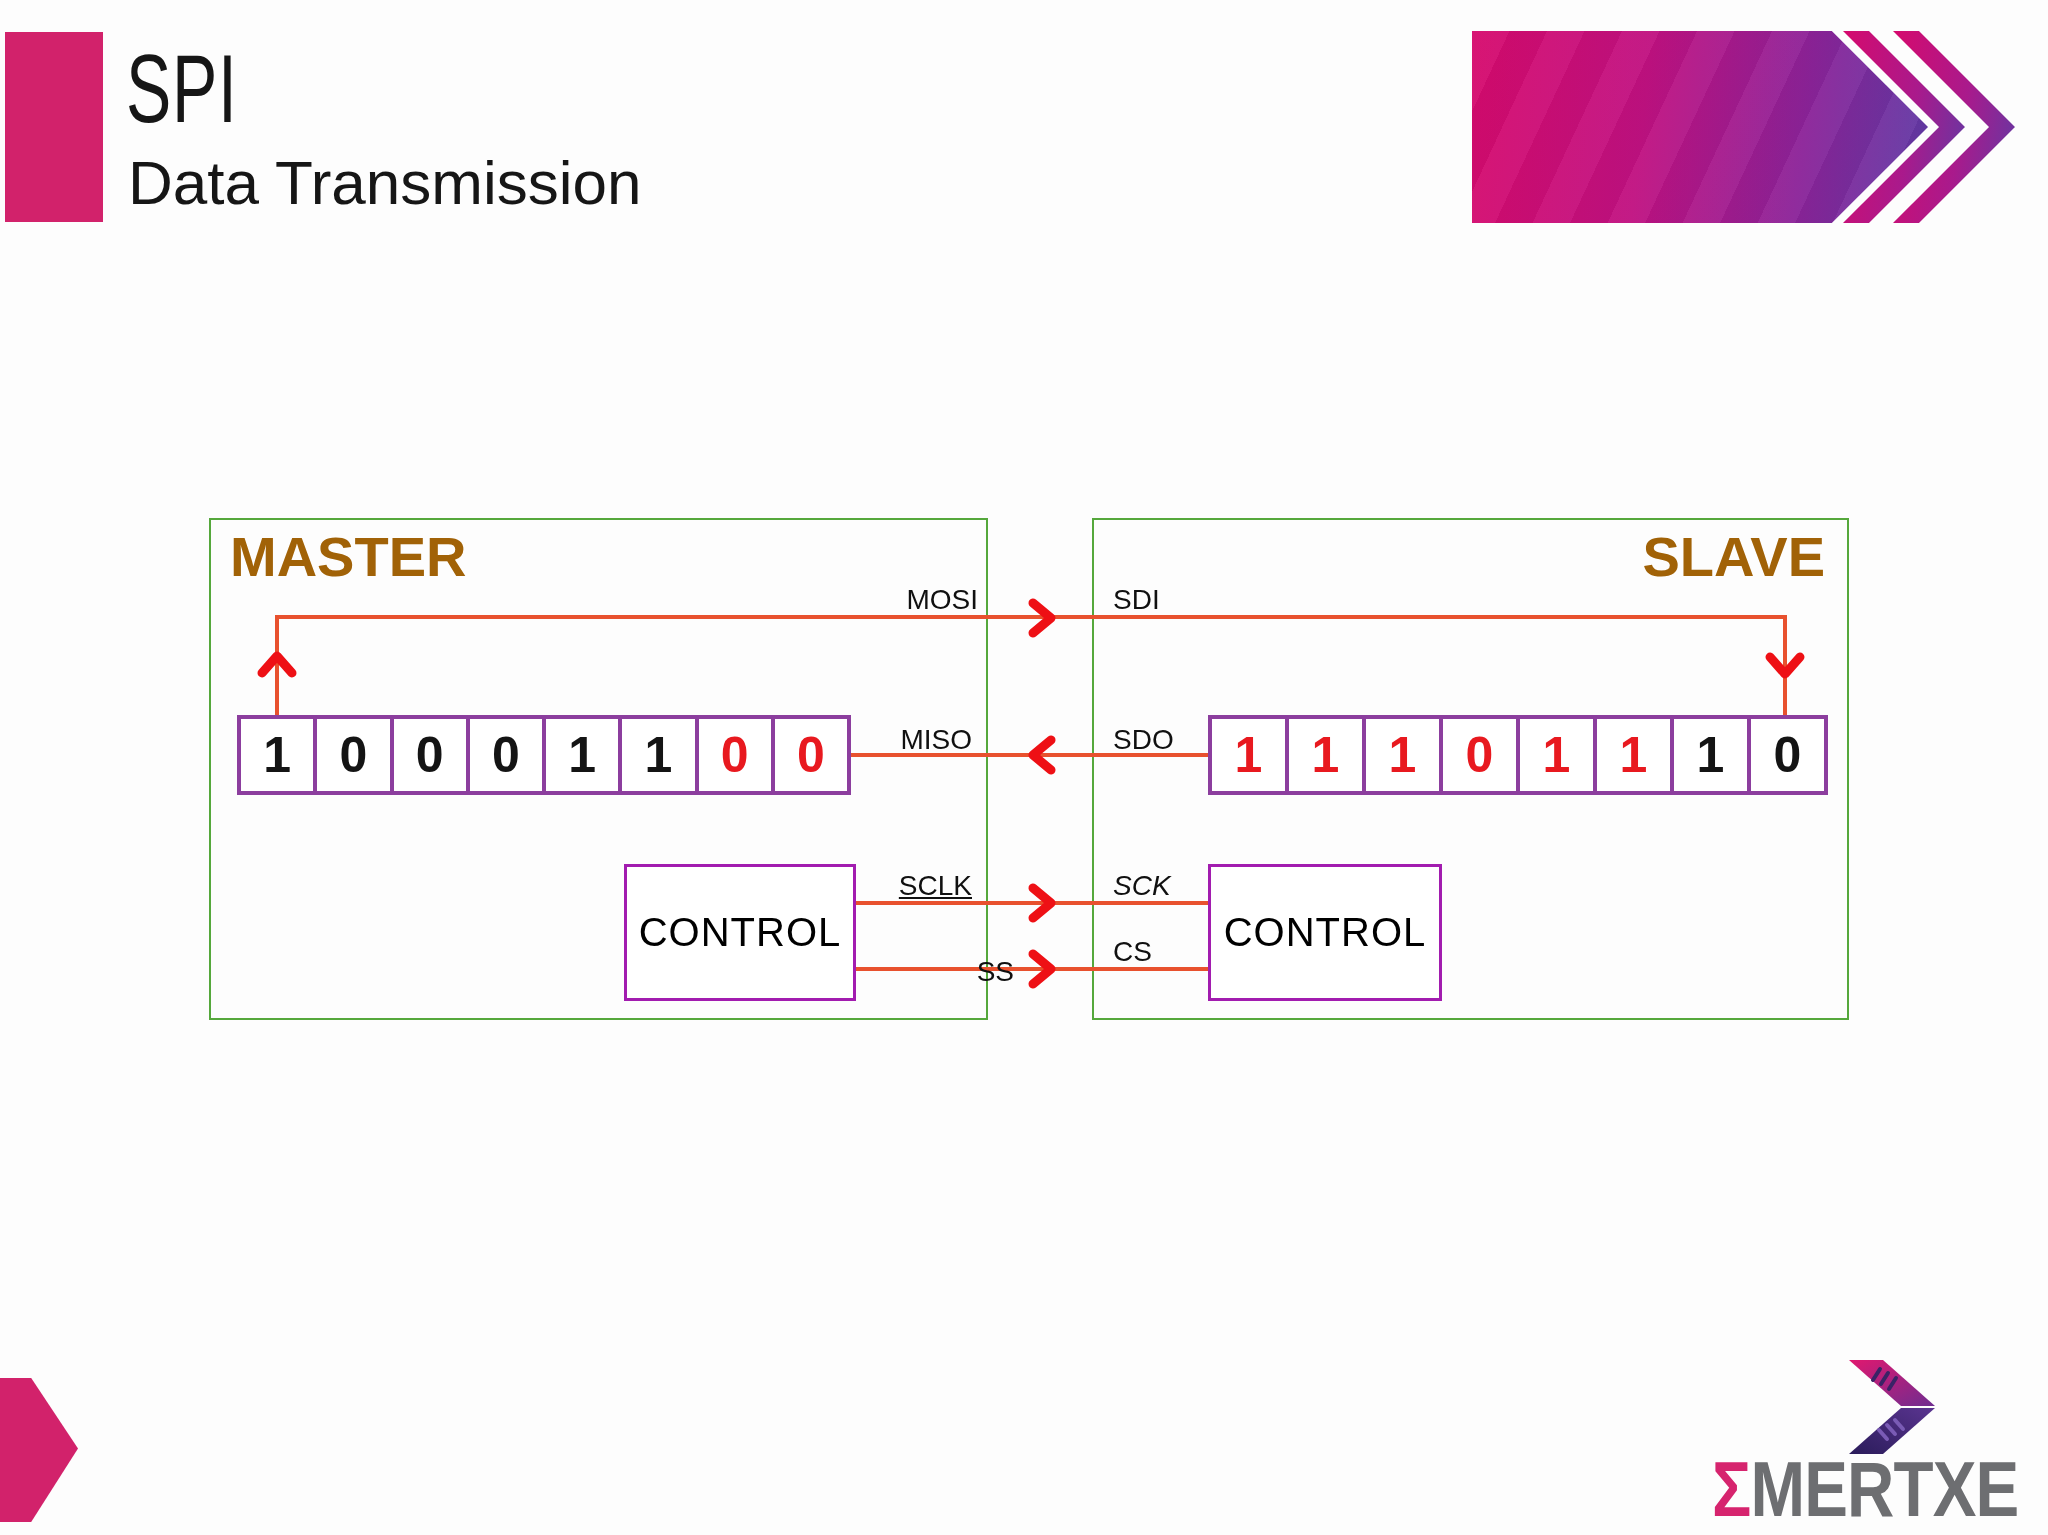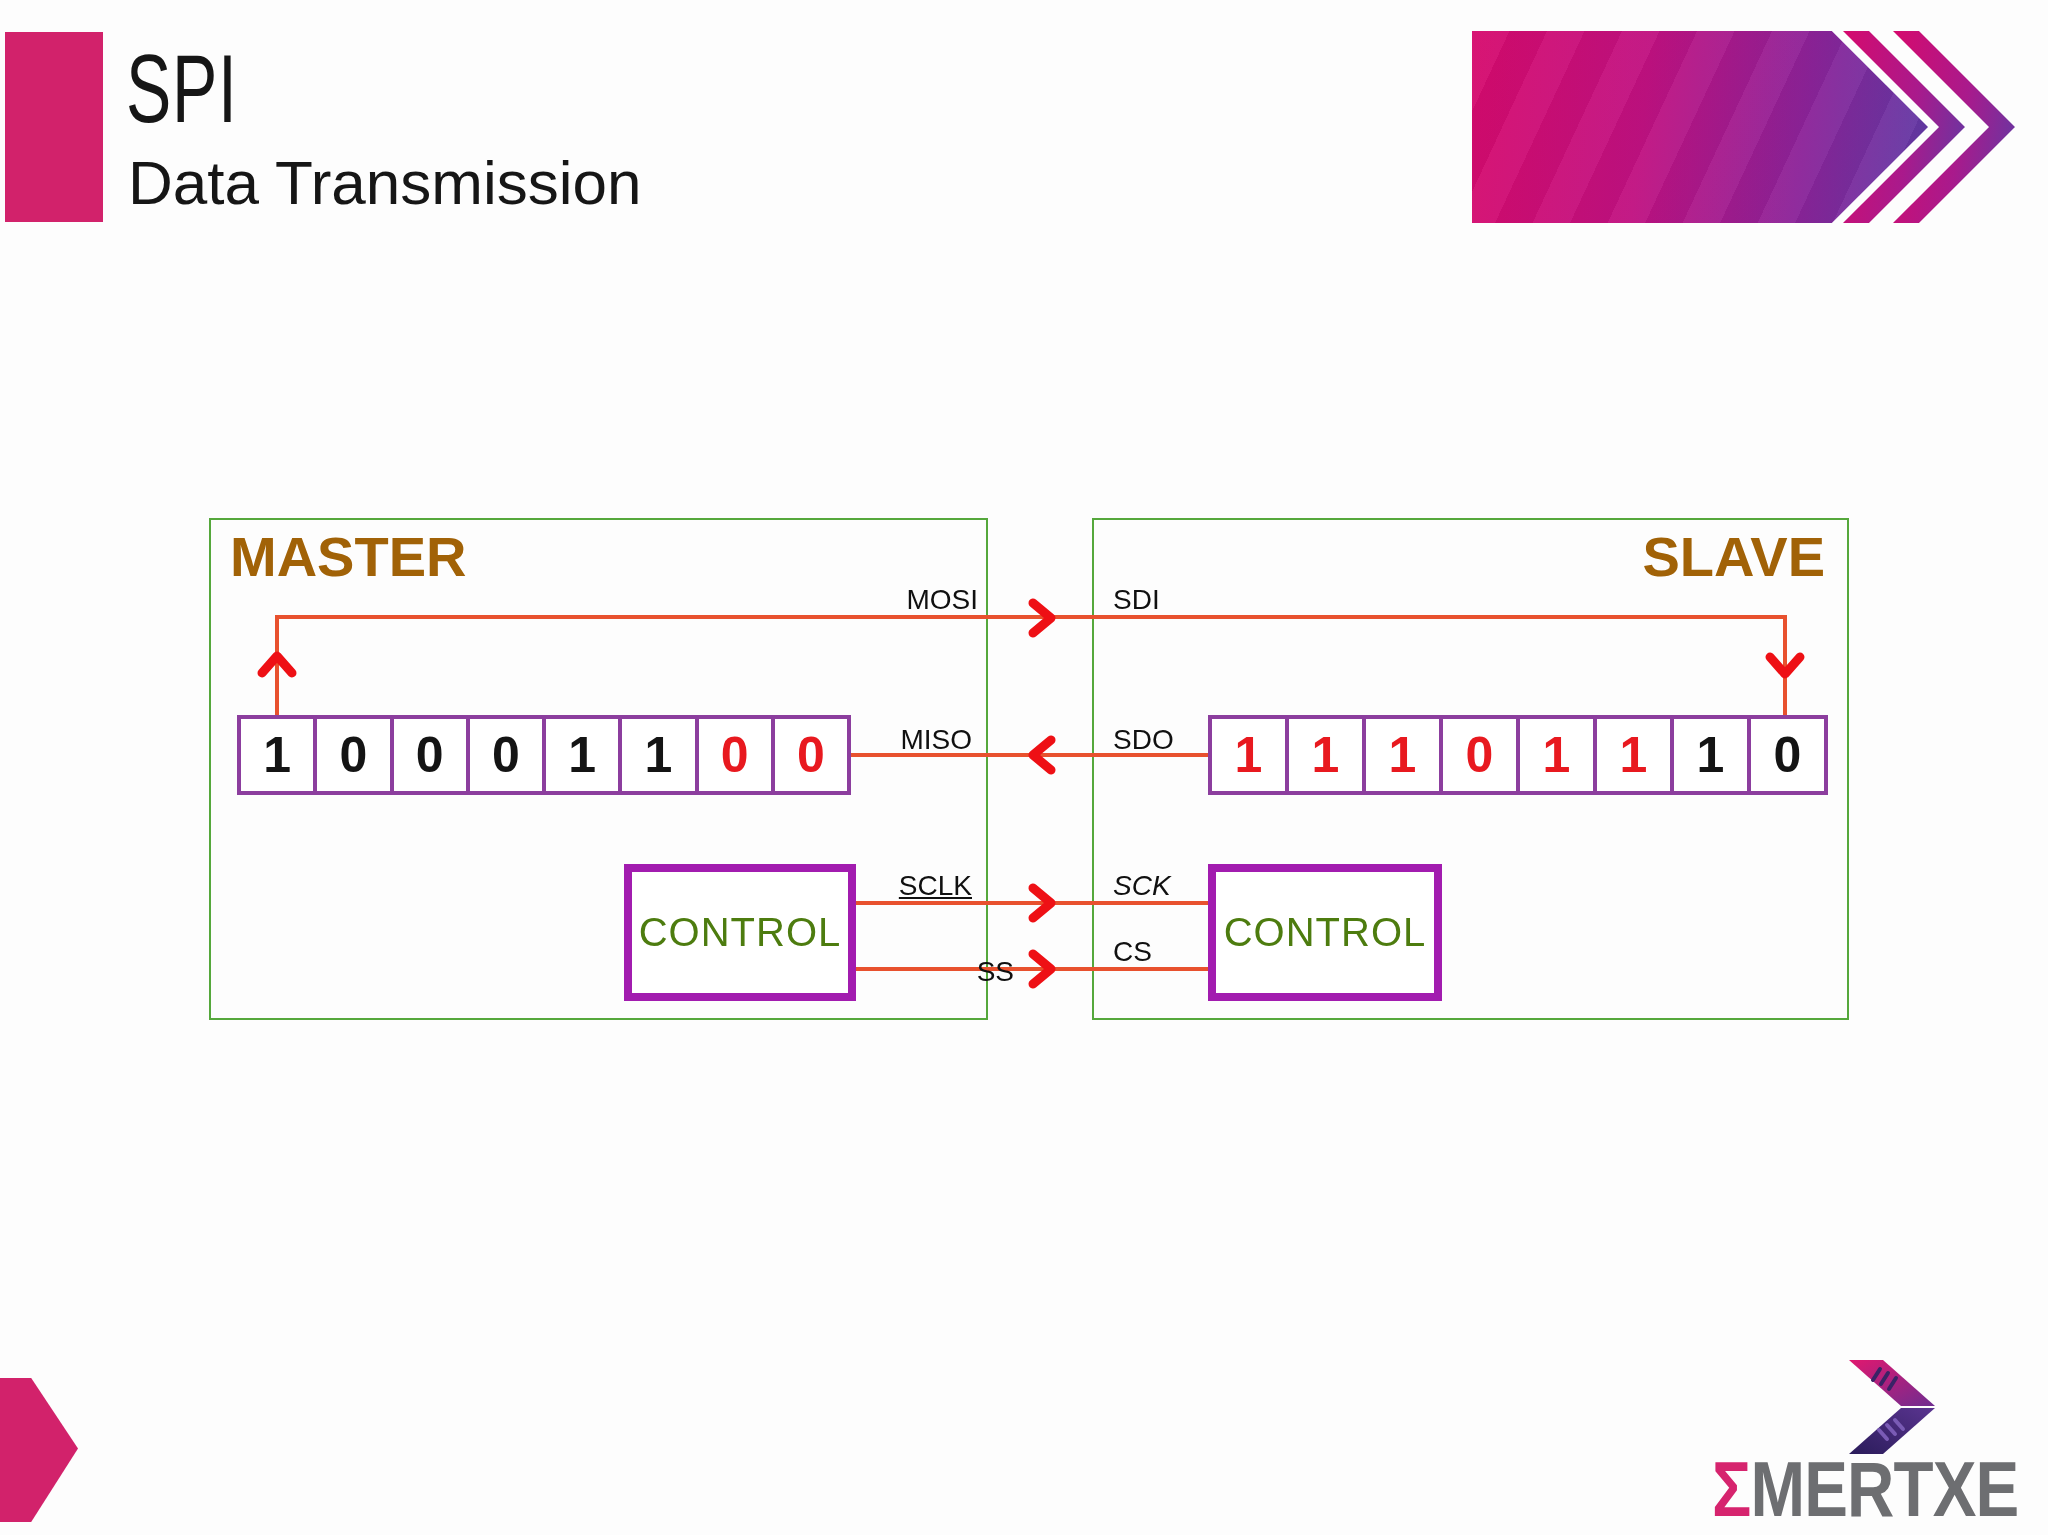--- a/index.html
+++ b/index.html
@@ -51,23 +51,23 @@
   .reg-master{left:237px;top:715px;width:614px;height:80px;}
   .reg-slave{left:1208px;top:715px;width:620px;height:80px;}
   .register .cell{
     background:#fff;display:flex;align-items:center;justify-content:center;
     font-size:50px;font-weight:bold;color:#141414;
   }
   .register .cell.red{color:#e8191f;}
 
   
   .control-box{
-    border:8px solid #a21caf;background:#fff;box-sizing:border-box;
+    border:3px solid #a21caf;background:#fff;box-sizing:border-box;
     display:flex;align-items:center;justify-content:center;
-    font-size:40px;color:#4d7c0f;letter-spacing:1px;
+    font-size:40px;color:#000000;letter-spacing:1px;
   }
   .ctrl-master{left:624px;top:864px;width:232px;height:137px;}
   .ctrl-slave{left:1208px;top:864px;width:234px;height:137px;}
 
   
   .wire{position:absolute;background:#e8512e;}
 
   
   .chev{position:absolute;}
   .chev svg{display:block;}

